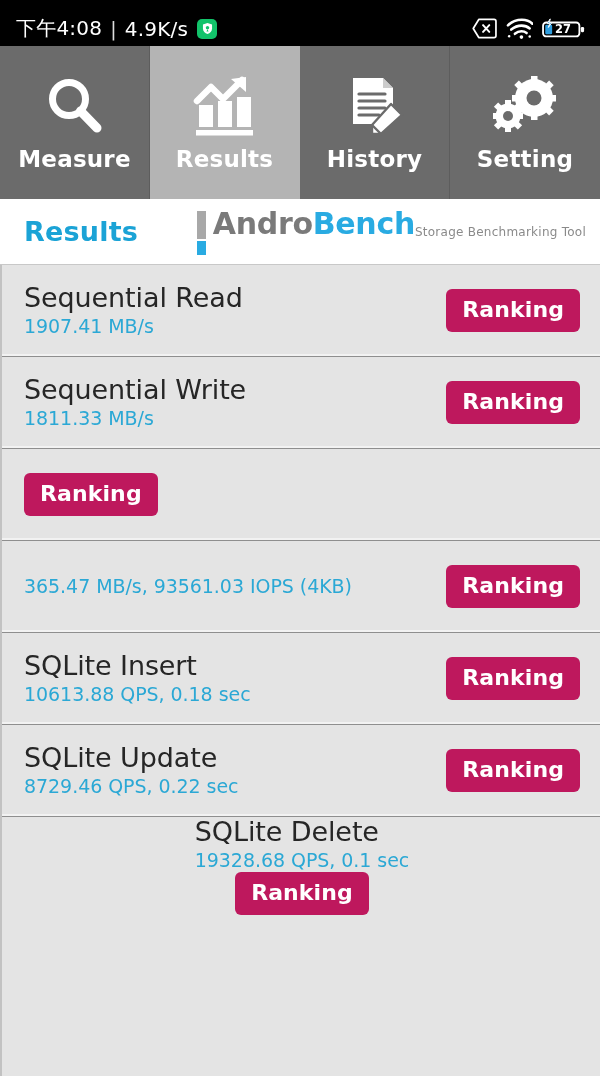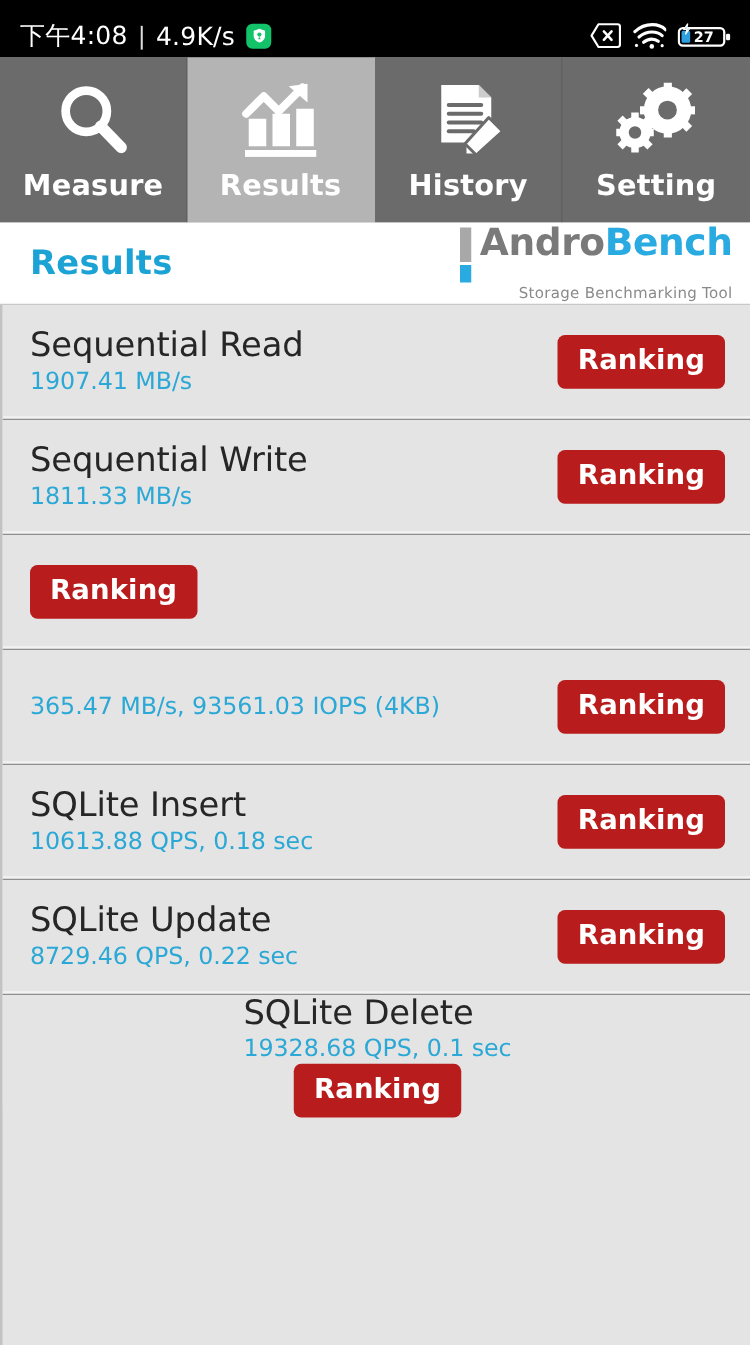--- a/index.html
+++ b/index.html
@@ -54,21 +54,21 @@
   }
   .status-right {
     display: flex;
     align-items: center;
     gap: 9px;
   }
   .status-right svg { display: block; }
 
   
   .tab-bar {
-    height: 132px;
+    height: 153px;
     display: flex;
     flex: 0 0 auto;
     background: #6b6b6b;
   }
   .tab {
     flex: 1 1 25%;
     background: #6b6b6b;
     border-right: 1px solid #5d5d5d;
     display: flex;
     flex-direction: column;
@@ -117,21 +117,21 @@
     align-items: flex-start;
     gap: 7px;
     padding-right: 6px;
   }
   .logo-bar {
     width: 9px;
     height: 44px;
     margin-top: 2px;
     background: linear-gradient(#a8a8a8 0%, #a8a8a8 63%, #ffffff 63%, #ffffff 68%, #29abe2 68%, #29abe2 100%);
   }
-  .logo-text { display: flex; flex-direction: column; align-items: flex-end; }
+  .logo-text { display: flex; align-items: flex-end; }
   .logo-wordmark {
     font-size: 30px;
     font-weight: bold;
     line-height: 1.02;
     letter-spacing: -0.3px;
   }
   .logo-andro { color: #7a7a7a; }
   .logo-bench { color: #29abe2; }
   .logo-sub {
     font-size: 12px;
@@ -170,21 +170,21 @@
     line-height: 1.12;
     letter-spacing: -0.1px;
   }
   .result-value {
     font-size: 19px;
     color: #2ba8d5;
     line-height: 1.15;
     letter-spacing: -0.05px;
   }
   .ranking-btn {
-    background: #b91c1c;
+    background: #be185d;
     color: #ffffff;
     font-size: 22px;
     font-weight: bold;
     border: none;
     border-radius: 6px;
     padding: 10px 16px 11px 16px;
     min-width: 104px;
     line-height: 1;
     cursor: pointer;
     font-family: "DejaVu Sans", "Liberation Sans", sans-serif;

